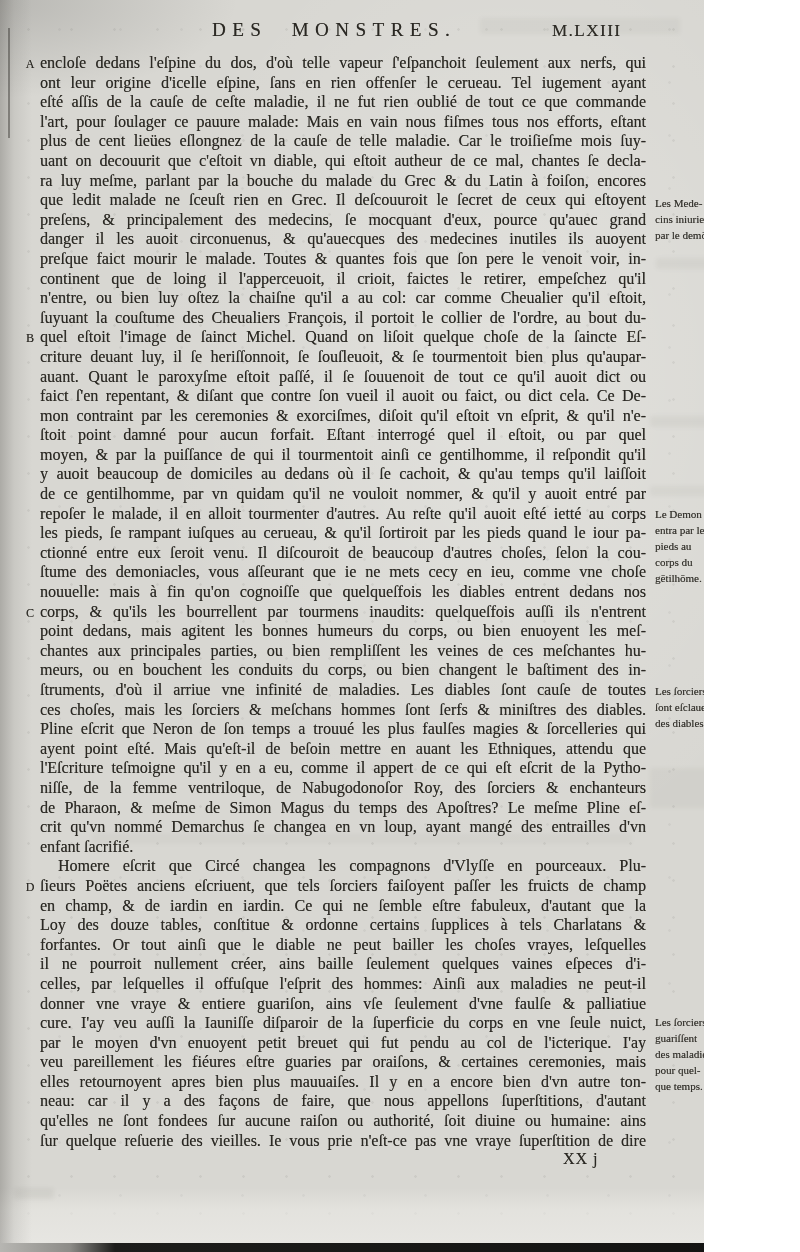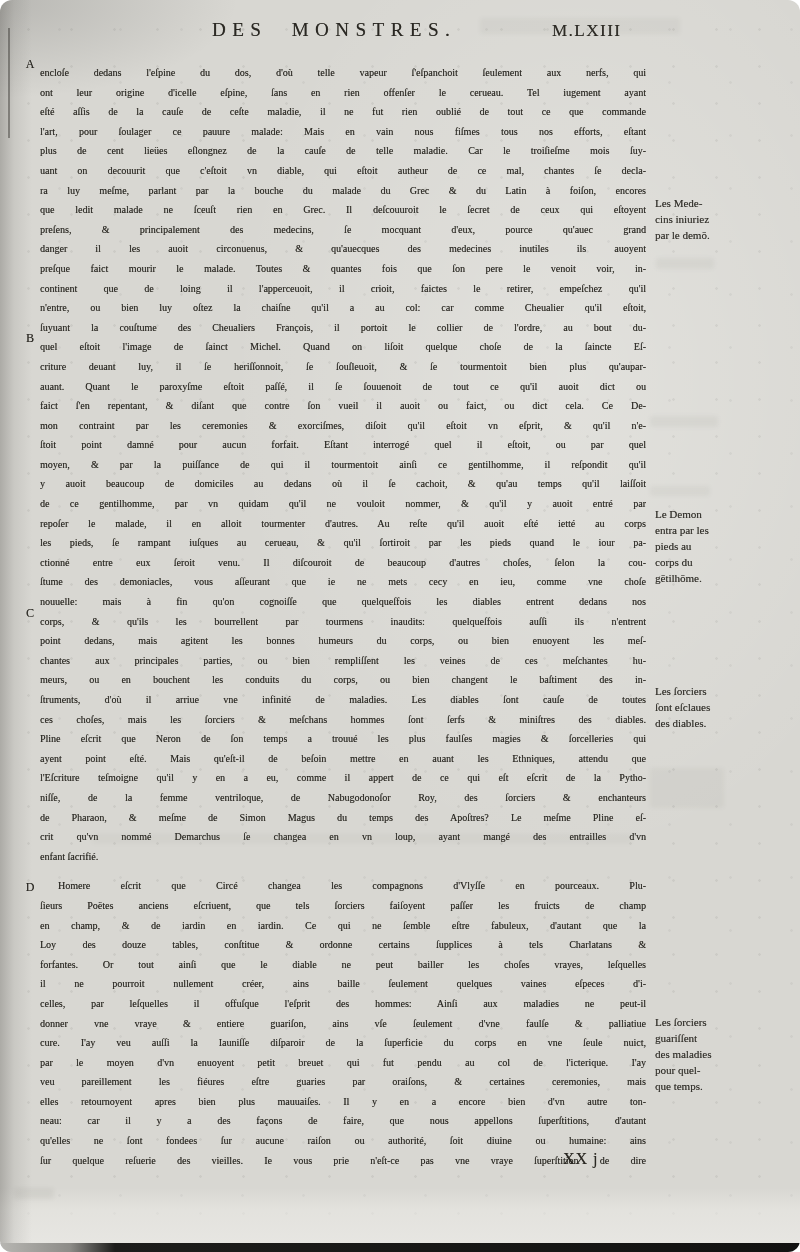--- a/index.html
+++ b/index.html
@@ -1,54 +1,53 @@
 <!DOCTYPE html>
 <html><head>
 <meta charset="utf-8">
 <style>
   html,body{margin:0;padding:0;}
   .page{
     position:relative;
-    width:800px;height:1252px;
+    width:704px;height:1252px;
     overflow:hidden;
     font-family:"Liberation Serif","DejaVu Serif",serif;
     color:#2a2823;
     background-color:#d8d7d2;
     background-image:
       linear-gradient(90deg, rgba(70,68,64,0.30), rgba(70,68,64,0.10) 14px, rgba(70,68,64,0.0) 32px),
       radial-gradient(ellipse 340px 140px at 0% 0%, rgba(60,60,58,0.20), rgba(60,60,58,0) 70%),
       linear-gradient(0deg, rgba(236,235,231,0.8) 0px, rgba(236,235,231,0.55) 42px, rgba(236,235,231,0) 64px),
       radial-gradient(circle, rgba(0,0,0,0.055) 0 1px, transparent 1.6px),
       radial-gradient(circle, rgba(0,0,0,0.045) 0 1px, transparent 1.6px),
       radial-gradient(ellipse 500px 700px at 72% 30%, rgba(255,255,252,0.25), rgba(255,255,252,0) 70%);
     background-size:auto,auto,auto,43px 37px,61px 53px,auto;
     background-position:0 0,0 0,0 100%,7px 11px,29px 3px,0 0;
-    border-radius:12px;
   }
   .ink{ text-shadow:0.2px 0.2px 0.35px rgba(40,38,30,0.55); }
   .header-title{
     position:absolute;left:212px;top:19px;
     font-size:19px;letter-spacing:6.5px;word-spacing:13px;
     white-space:nowrap;
   }
   .folio{
     position:absolute;left:552px;top:21px;
     font-size:17px;letter-spacing:1.5px;white-space:nowrap;text-align:right;
   }
   .body-block{
-    position:absolute;left:40px;top:63px;width:606px;
-    font-size:10px;
+    position:absolute;left:40px;top:53px;width:606px;
+    font-size:16px;
   }
   .line{
     height:19.6px;line-height:19.6px;overflow:hidden;
     text-align:justify;text-align-last:justify;
     white-space:normal;
   }
   .line-end{ text-align-last:left; }
-  .line-indent{ text-indent:18px;margin-top:10px; }
+  .line-indent{ text-indent:18px; }
   .margin-letter{
     position:absolute;left:23px;width:14px;
     font-size:12px;text-align:center;
   }
   .margin-note{
     position:absolute;left:655px;width:100px;
     font-size:11px;line-height:16px;
     white-space:pre-line;color:#33312c;
   }
   .signature{

